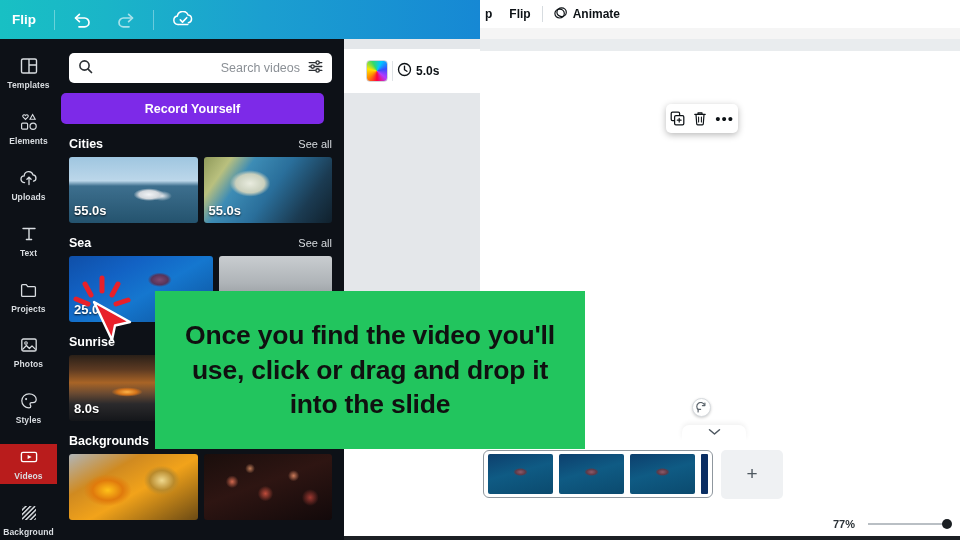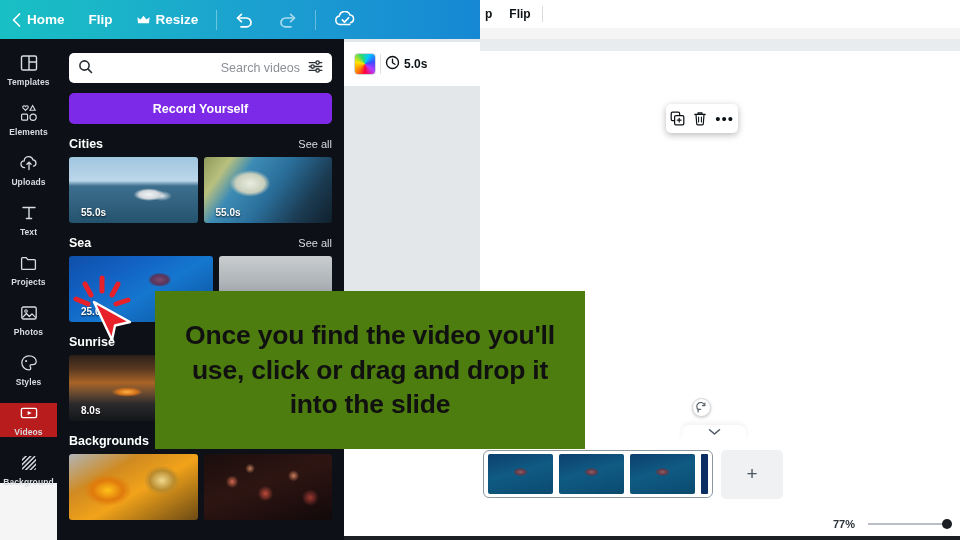--- a/index.html
+++ b/index.html
@@ -36,21 +36,21 @@
   #righttop .rt-item {
     display:flex; align-items:center; gap:5px;
     font-weight:bold; padding:0 11px; height:100%;
     white-space:nowrap;
   }
   #righttop .rt-sep { width:1px; height:16px; background:#d7dce0; }
   #righttop .rt-partial { padding-left:5px; padding-right:6px; }
 
   
   #rail {
-    position:absolute; left:0; top:39px; width:57px; height:444px;
+    position:absolute; left:0; top:39px; width:57px; height:501px;
     background:#0d1117; z-index:20;
     display:flex; flex-direction:column; align-items:center;
     padding-top:14px;
     gap:16px;
   }
   .rail-item {
     width:57px; height:58px;
     display:flex; flex-direction:column; align-items:center; justify-content:center;
     gap:4px; color:#d9dde1; cursor:pointer;
   }
@@ -69,41 +69,41 @@
     display:flex; align-items:center; padding:0 9px; gap:8px;
   }
   #searchbox input {
     flex:1; border:none; outline:none; font-size:12.5px;
     color:#2b2f33; font-family:"Liberation Sans", sans-serif;
     background:transparent;
     text-align:right;
   }
   #searchbox input::placeholder { color:#8b9096; }
   #record {
-    margin:10px 12px 0 12px; height:31px; border-radius:5px;
+    margin:10px 12px 0 4px; height:31px; border-radius:5px;
     background:#7d2ae8; color:#fff; font-size:12.5px; font-weight:bold;
     display:flex; align-items:center; justify-content:center; cursor:pointer;
     border:none; width:calc(100% - 24px);
     font-family:"Liberation Sans", sans-serif;
   }
   .sec-head {
     display:flex; align-items:center; justify-content:space-between;
     padding:13px 12px 6px 12px;
     gap:48px;
   }
   .sec-title { color:#fff; font-size:12.5px; font-weight:bold; }
   .sec-seeall { color:#d7dbdf; font-size:11px; cursor:pointer; }
   .thumbgrid { display:flex; gap:6px; padding:0 12px; }
   .thumb {
     position:relative; flex:1; height:66px; border-radius:3px;
     overflow:hidden; cursor:pointer;
   }
   .dur {
-    position:absolute; left:12px; bottom:5px;
-    color:#fff; font-size:10px; font-weight:bold;
+    position:absolute; left:5px; bottom:5px;
+    color:#fff; font-size:13px; font-weight:bold;
     text-shadow:0 1px 2px rgba(0,0,0,.8);
     margin-top:15px;
   }
   
   .art-sydney {
     background:
       radial-gradient(ellipse 22px 9px at 62% 57%, #f2f4f6 0%, #d3d8dd 45%, rgba(0,0,0,0) 70%),
       radial-gradient(ellipse 14px 7px at 72% 59%, #e8ecef 0%, rgba(0,0,0,0) 72%),
       linear-gradient(180deg,#9fc6e0 0%, #bcd7ea 36%, #3d6f8e 44%, #24536e 100%);
   }
@@ -287,54 +287,38 @@
     border-radius:50%; background:#1b1f23; cursor:pointer;
   }
   #bottomline {
     position:absolute; left:344px; bottom:0; width:616px; height:4px;
     background:#1c2024; z-index:16;
   }
 
   
   #callout {
     position:absolute; left:155px; top:291px; width:430px; height:158px;
-    background:#4d7c0f; z-index:40;
+    background:#22c55e; z-index:40;
     display:flex; align-items:center; justify-content:center;
     padding:0 16px;
   }
   #callout p {
     font-size:26.5px; font-weight:bold; color:#101010;
     text-align:center; line-height:1.32; letter-spacing:-.2px;
   }
 
   
   #cursor { position:absolute; left:72px; top:270px; width:90px; height:80px; z-index:35; }
 </style>
 </head>
 <body>
 
 <div id="topbar">
   <div class="tb-item">
-    <span class="tb-back tb-icon">
-      <svg width="9" height="14" viewBox="0 0 9 14" fill="none">
-          <path d="M7.5 1L1.5 7l6 6" stroke="#fff" stroke-width="1.7" stroke-linecap="round" stroke-linejoin="round"></path>
-        </svg>
-    </span>
-    <span>Home</span>
-  </div>
-  <div class="tb-item">
     <span>Flip</span>
-  </div>
-  <div class="tb-item">
-    <span class="tb-icon">
-      <svg width="13" height="10" viewBox="0 0 13 10" fill="none">
-          <path d="M1 8.2L0.4 2.2l3.2 2.3L6.5 0.7l2.9 3.8 3.2-2.3-0.6 6z" fill="#fff"></path>
-        </svg>
-    </span>
-    <span>Resize</span>
   </div>
   <div class="tb-sep"></div>
   <div class="tb-item">
     <span class="tb-icon">
       <svg width="19" height="16" viewBox="0 0 19 16" fill="none">
           <path d="M3 6h8.6a4.4 4.4 0 110 8.8H6" stroke="#fff" stroke-width="1.7" stroke-linecap="round" fill="none"></path>
           <path d="M6.4 2.3L2.4 6l4 3.7" stroke="#fff" stroke-width="1.7" stroke-linecap="round" stroke-linejoin="round" fill="none"></path>
         </svg>
     </span>
   </div>
@@ -359,20 +343,29 @@
 </div>
 
 <div id="righttop">
   <div class="rt-item rt-partial">
     <span>p</span>
   </div>
   <div class="rt-item">
     <span>Flip</span>
   </div>
   <div class="rt-sep"></div>
+  <div class="rt-item">
+    <span>
+      <svg width="14" height="14" viewBox="0 0 14 14" fill="none">
+          <ellipse cx="7.6" cy="6.2" rx="4.7" ry="4.4" stroke="#0d1216" stroke-width="1.2" fill="none"></ellipse>
+          <ellipse cx="5.6" cy="7.6" rx="4.7" ry="4.4" stroke="#0d1216" stroke-width="1.2" fill="none"></ellipse>
+        </svg>
+    </span>
+    <span>Animate</span>
+  </div>
 </div>
 
 <div id="rail">
   <div class="rail-item">
     <span class="rail-ic">
       <svg width="20" height="20" viewBox="0 0 20 20" fill="none">
           <rect x="2.5" y="3" width="15" height="14" rx="1.6" stroke="#d9dde1" stroke-width="1.4"></rect>
           <path d="M10 3v14M10 9h7.5" stroke="#d9dde1" stroke-width="1.4"></path>
         </svg>
     </span>
@@ -524,21 +517,21 @@
     <div class="thumb art-flower"></div>
     <div class="thumb art-bokeh"></div>
   </div>
 </div>
 
 <div id="workspace">
   <div id="canvas-shell"></div>
   <div id="strip"></div>
 </div>
 
-<div style="position:absolute;left:344px;top:42px;width:136px;height:44px;background:#fff;z-index:19;display:flex;align-items:center;padding-left:10px;gap:4px;">
+<div style="position:absolute;left:344px;top:49px;width:136px;height:44px;background:#fff;z-index:19;display:flex;align-items:center;padding-left:22px;gap:4px;">
   <span style="width:22px;height:22px;border-radius:4px;border:1px solid #d2d7db;background:conic-gradient(from 180deg,#ff0040,#ff8a00,#ffe600,#33d96a,#00c8ff,#3a4bff,#b43bff,#ff0040);"></span>
   <span style="width:1px;height:20px;background:#dfe3e6;"></span>
   <span>
     <svg width="15" height="15" viewBox="0 0 15 15" fill="none">
         <circle cx="7.5" cy="7.5" r="6" stroke="#0d1216" stroke-width="1.35"></circle>
         <path d="M7.5 4.1v3.6l2.4 1.6" stroke="#0d1216" stroke-width="1.35" stroke-linecap="round" stroke-linejoin="round"></path>
       </svg>
   </span>
   <span style="font-size:12px;font-weight:bold;color:#0d1216;">5.0s</span>
 </div>

